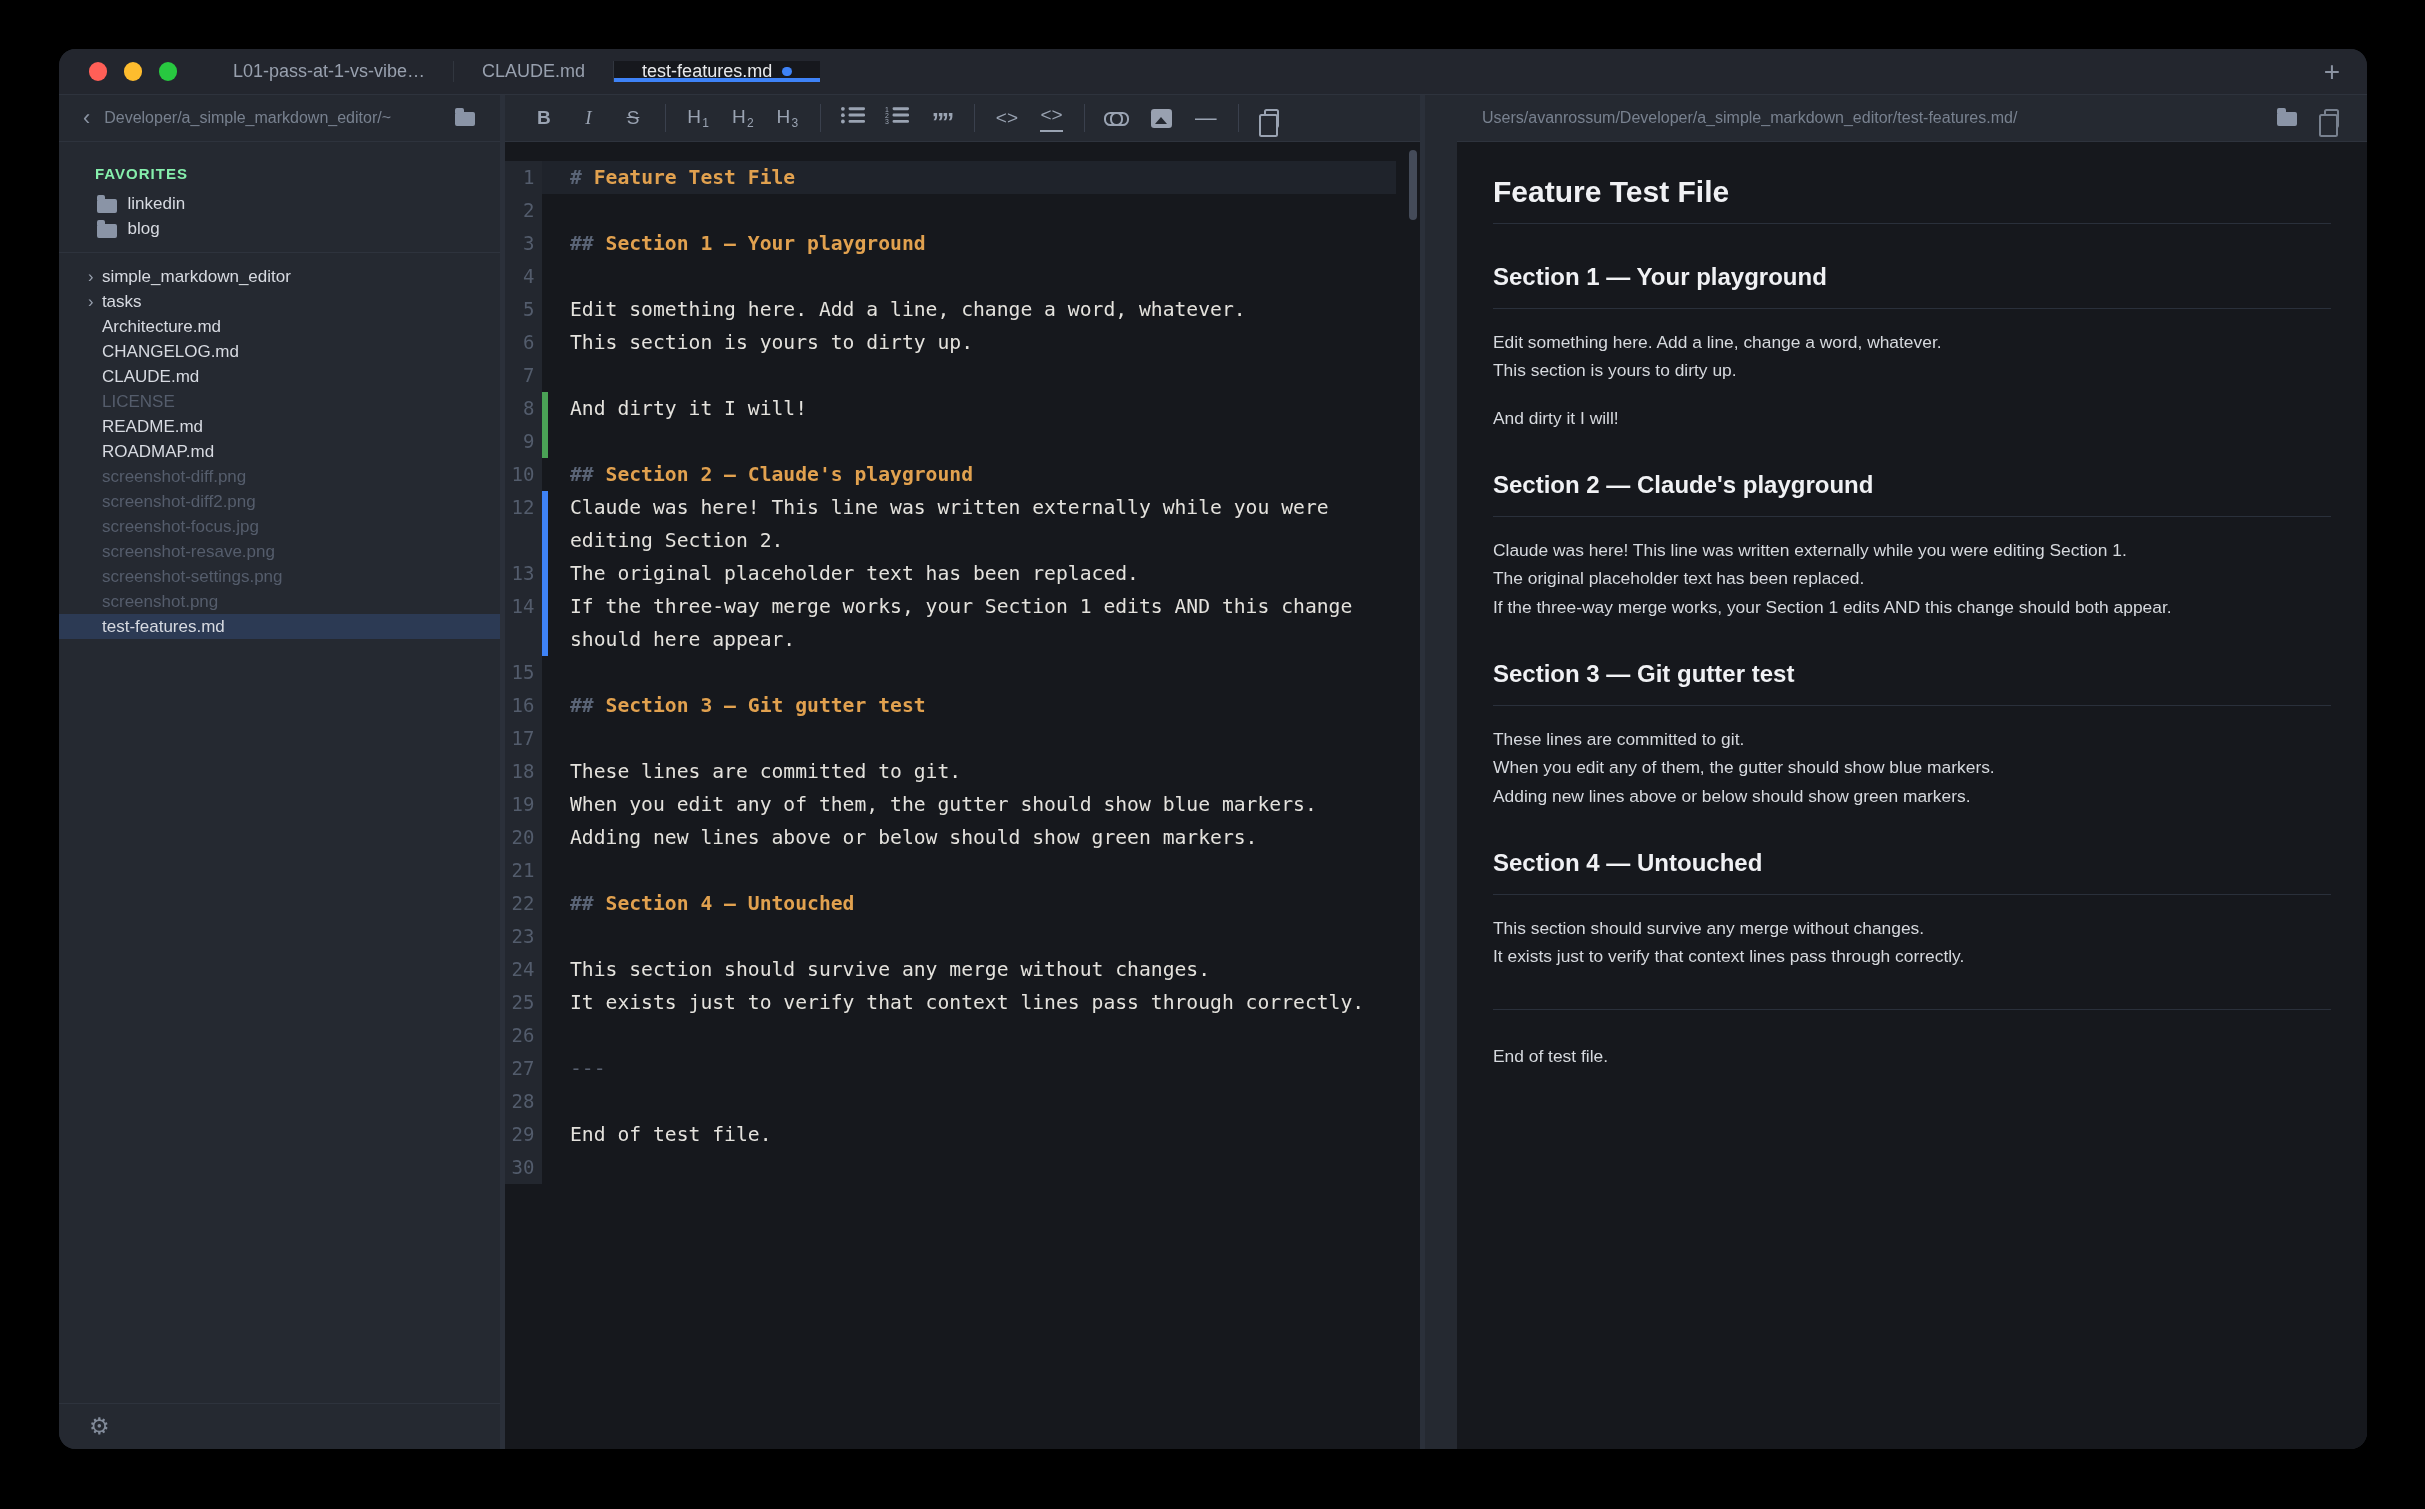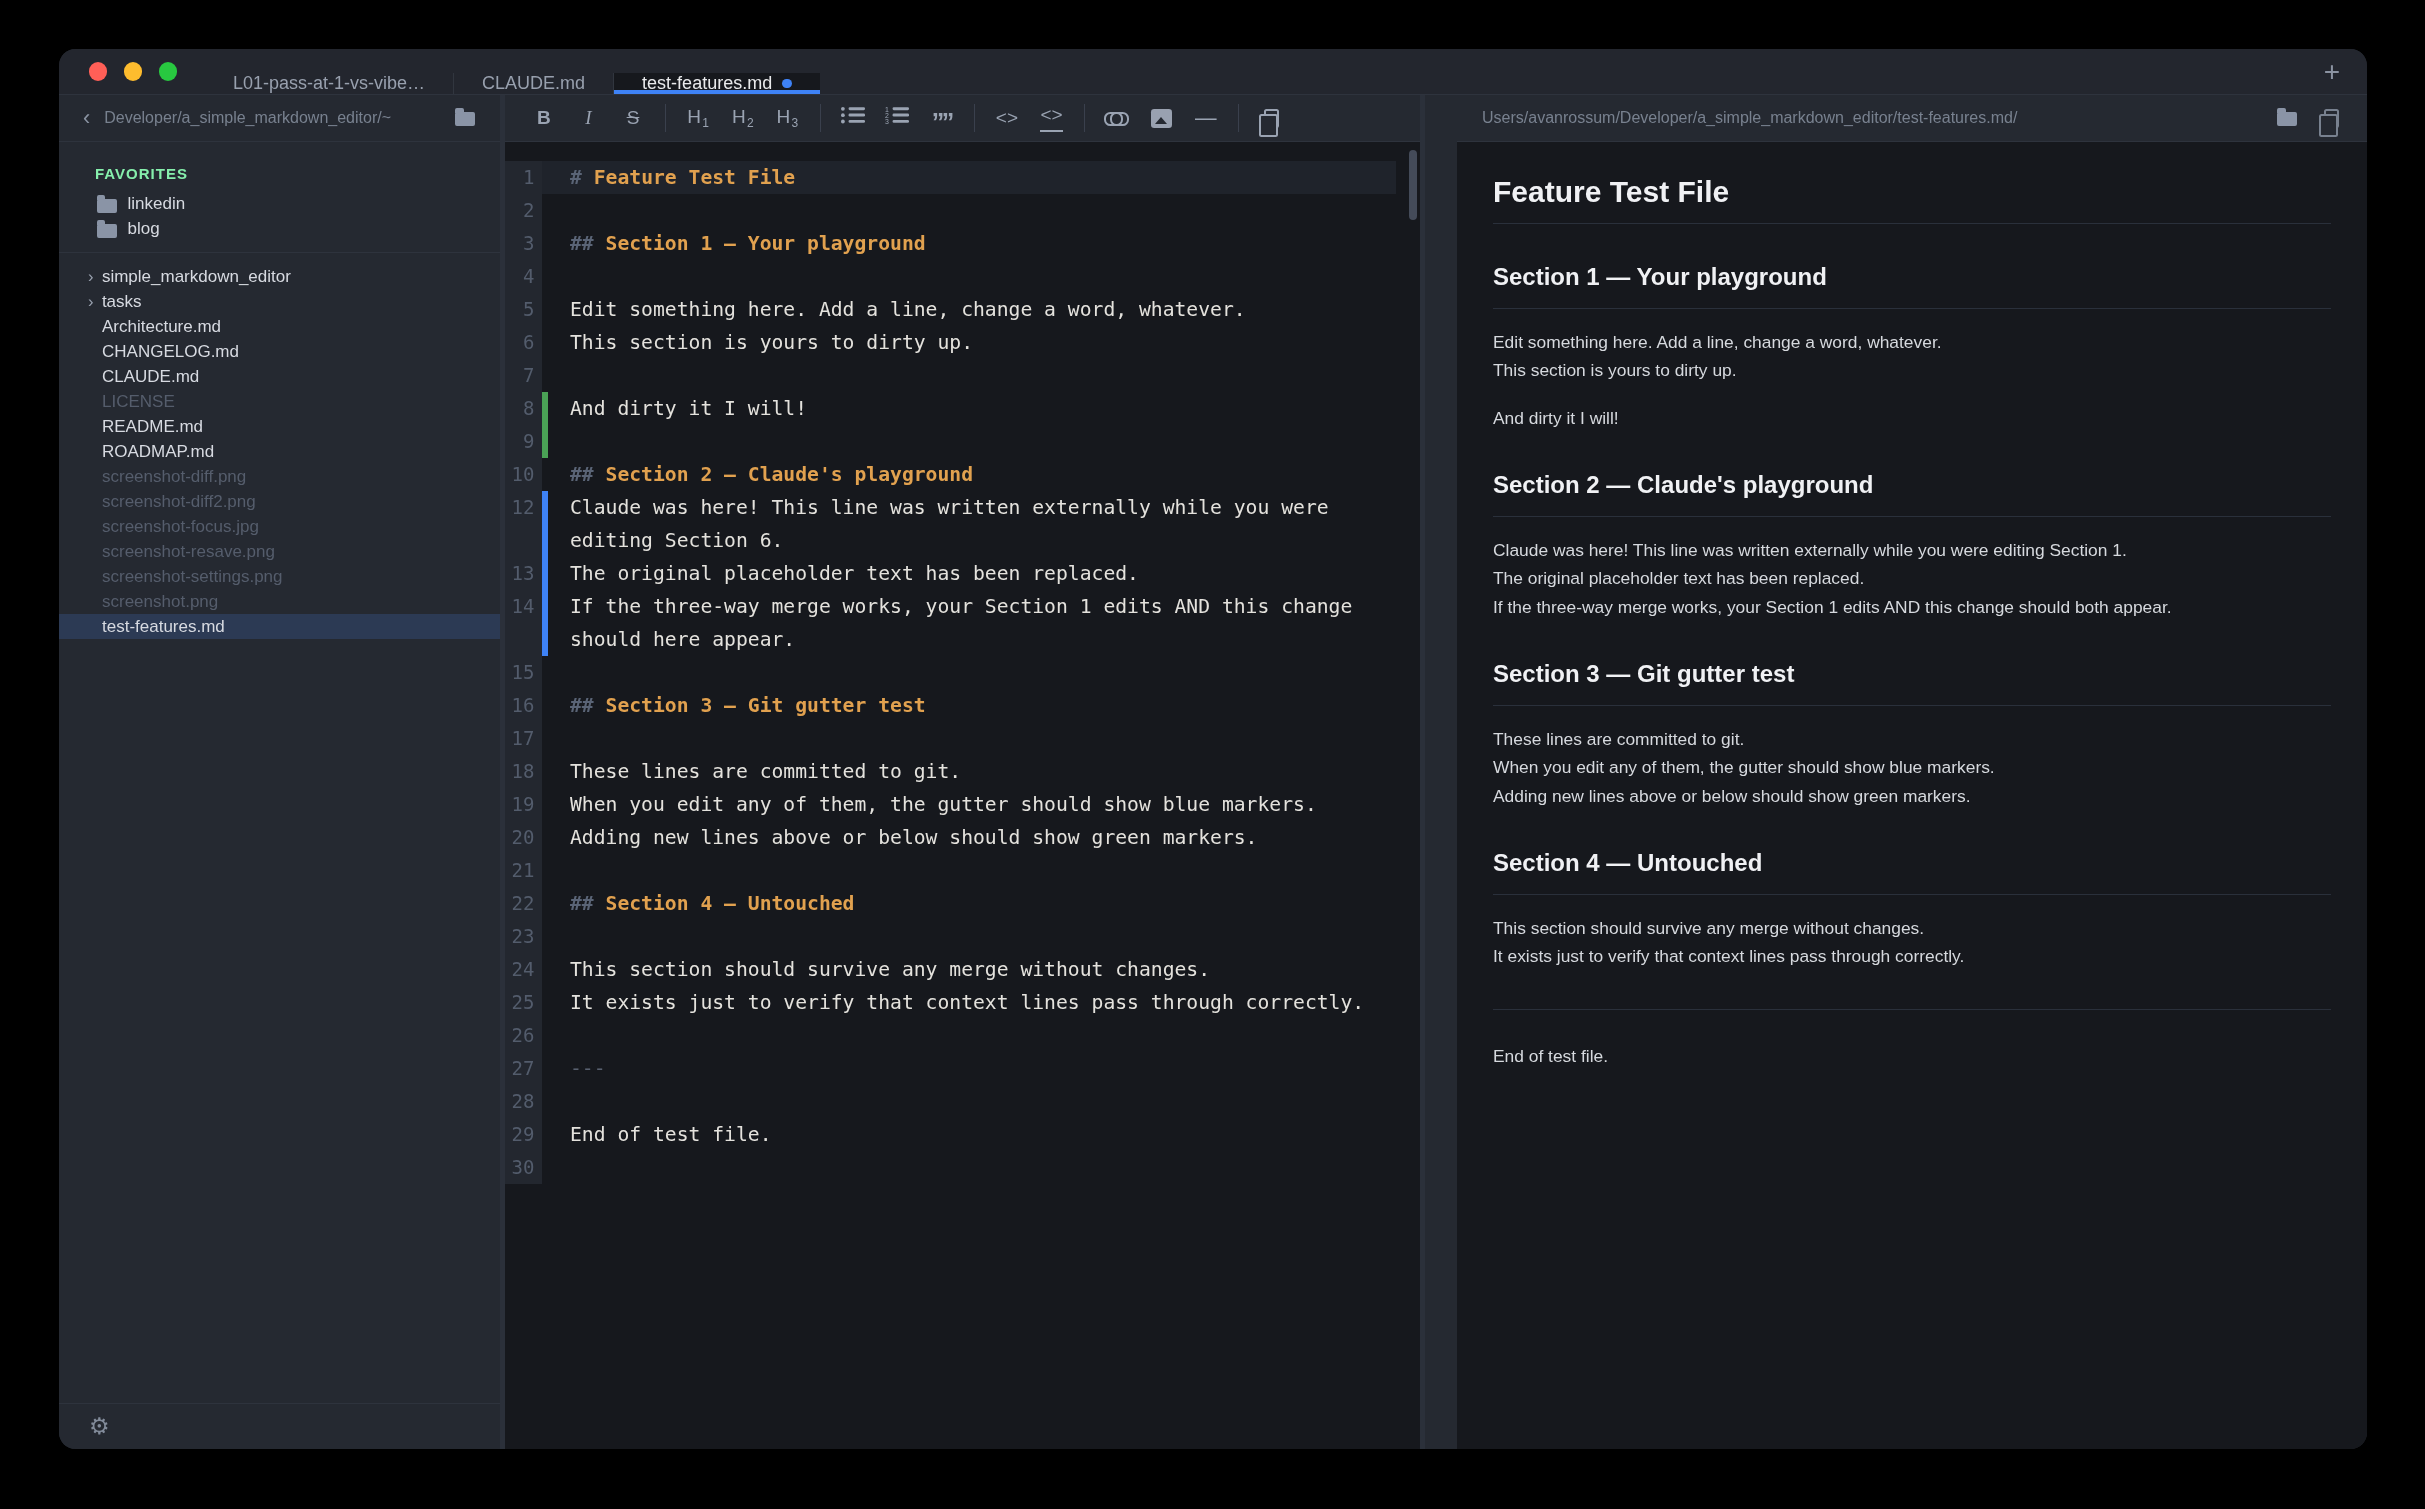--- a/index.html
+++ b/index.html
@@ -26,21 +26,21 @@
     --sel:#2c3a54;
   }
   *{margin:0;padding:0;box-sizing:border-box;}
   body{width:2426px;height:1510px;background:var(--outer);font-family:"Liberation Sans",sans-serif;overflow:hidden;position:relative;}
   .window{position:absolute;left:59px;top:49px;width:2308px;height:1400px;background:var(--chrome);border-radius:16.5px;overflow:hidden;box-shadow:0 25px 76px rgba(0,0,0,.85);display:flex;flex-direction:column;}
 
   
   .tabbar{height:46px;flex:none;display:flex;align-items:stretch;background:var(--chrome2);border-bottom:0.6px solid var(--border-soft);}
   .traffic{width:146px;flex:none;display:flex;align-items:center;gap:16.5px;padding-left:30px;}
   .light{width:18.4px;height:18.4px;border-radius:50%;}
-  .tabs{display:flex;align-items:flex-end;}
+  .tabs{display:flex;align-items:center;}
   .tab{display:flex;align-items:center;justify-content:center;gap:10px;padding:0 28px;font-size:18px;color:var(--muted);border-right:0.6px solid #31363f;position:relative;min-width:140px;}
   .tab.active{background:var(--editor-bg);color:var(--text);border-right:none;}
   .tab.active::after{content:"";position:absolute;left:0;right:0;bottom:0;height:3.8px;background:var(--accent);}
   .dirty-dot{width:9.5px;height:9.5px;border-radius:50%;background:var(--accent);flex:none;}
   .newtab{margin-left:auto;align-self:center;margin-right:27px;background:none;border:none;color:#8b93a2;font-size:28px;font-weight:300;line-height:1;cursor:pointer;font-family:"Liberation Sans",sans-serif;}
 
   
   .main{flex:1;display:flex;min-height:0;}
   .v-divider{width:5px;flex:none;background:#2b303a;}
 
@@ -320,21 +320,21 @@
           <div class="code-row">
             <div class="gut">10</div>
             <div class="body-cell"><span class="seg-mk">## </span><span class="seg-h">Section 2 — Claude's playground</span></div>
           </div>
           <div class="code-row">
             <div class="gut">12</div>
             <div class="body-cell"><span class="git-strip git-blue"></span><span class="seg-t">Claude was here! This line was written externally while you were</span></div>
           </div>
           <div class="code-row">
             <div class="gut"></div>
-            <div class="body-cell"><span class="git-strip git-blue"></span><span class="seg-t">editing Section 6.</span></div>
+            <div class="body-cell"><span class="git-strip git-blue"></span><span class="seg-t">editing Section 2.</span></div>
           </div>
           <div class="code-row">
             <div class="gut">13</div>
             <div class="body-cell"><span class="git-strip git-blue"></span><span class="seg-t">The original placeholder text has been replaced.</span></div>
           </div>
           <div class="code-row">
             <div class="gut">14</div>
             <div class="body-cell"><span class="git-strip git-blue"></span><span class="seg-t">If the three-way merge works, your Section 1 edits AND this change</span></div>
           </div>
           <div class="code-row">

